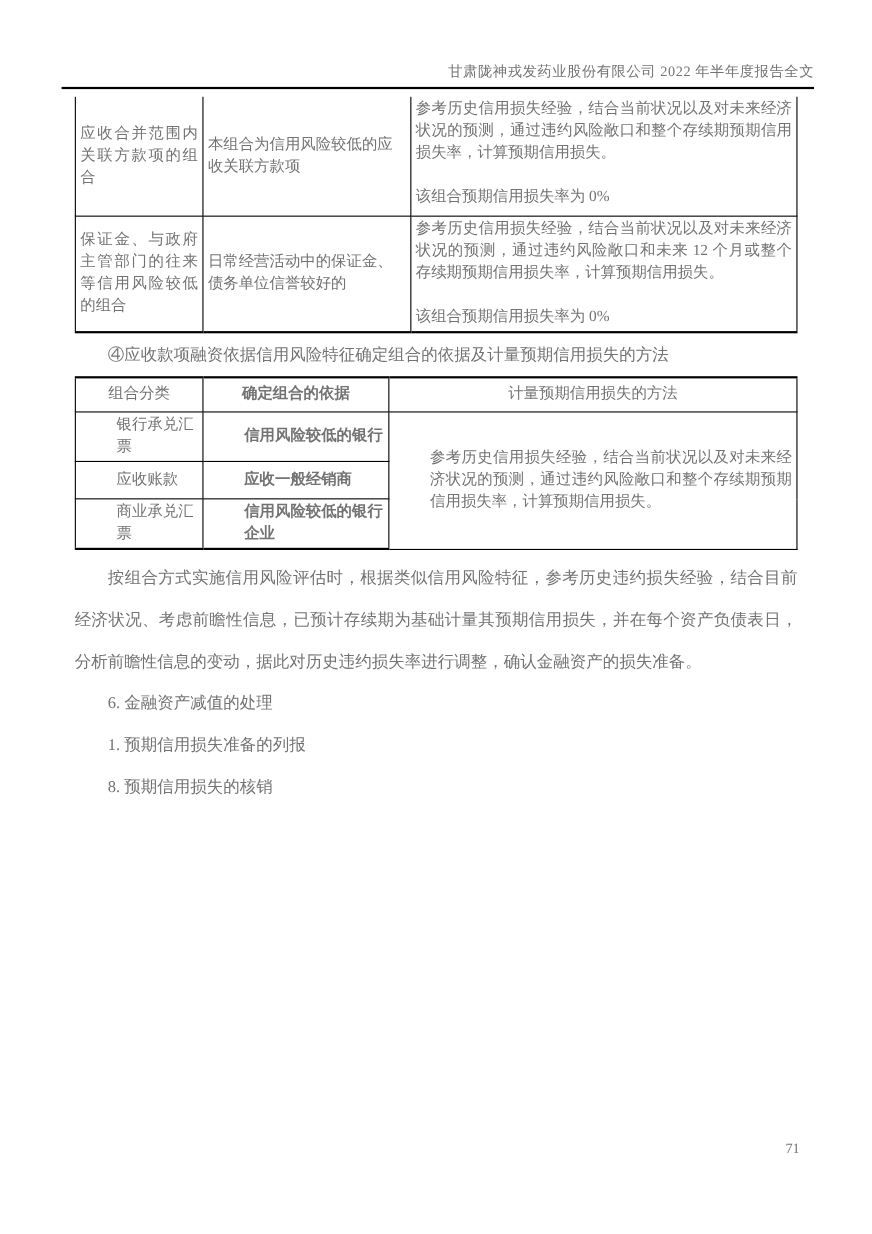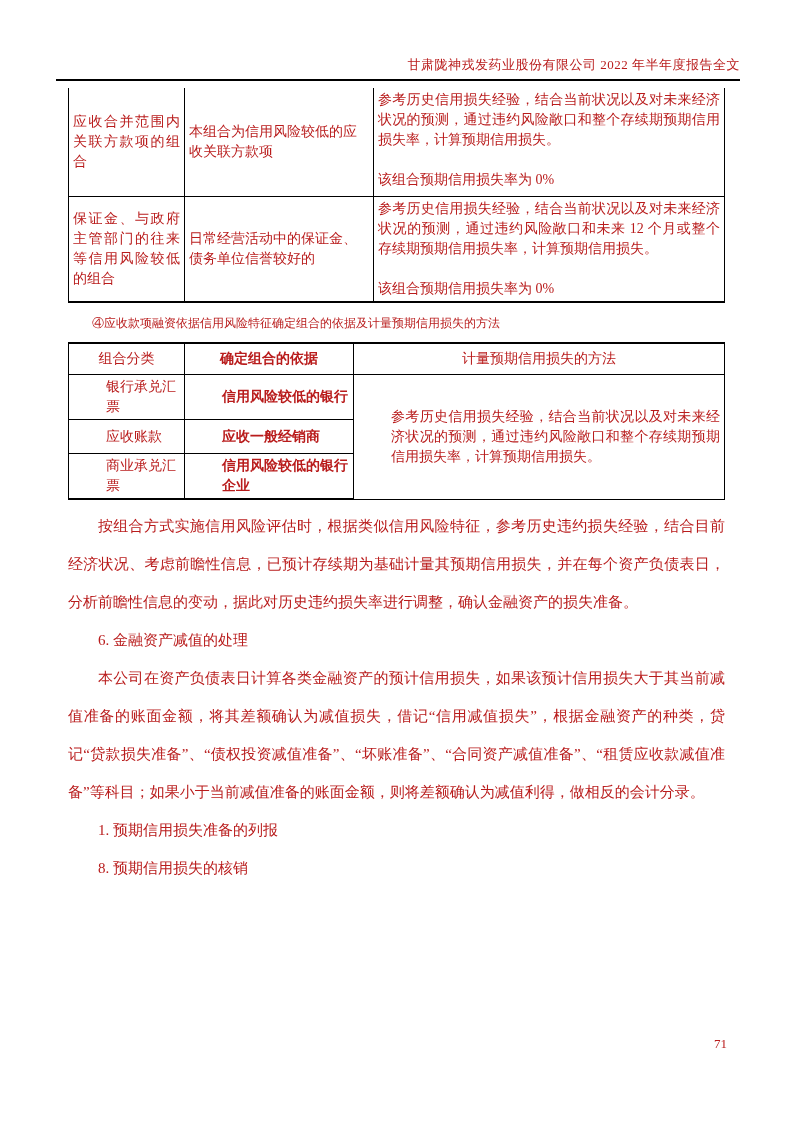--- a/index.html
+++ b/index.html
@@ -2,21 +2,21 @@
 <html><head>
 <meta charset="utf-8">
 <style>
   html,body{margin:0;padding:0;background:#888;}
   .page{
     position:relative;
     width:793px;height:1122px;
     background:#ffffff;
     margin:0 auto;
     font-family:"Liberation Serif","DejaVu Serif",serif;
-    color:#b91c1c;
+    color:#737373;
     overflow:hidden;
   }
   
   .hdr{
     position:absolute;left:56px;top:56px;width:684px;
     text-align:right;
     font-size:13px;letter-spacing:.5px;
     padding-bottom:5px;
     border-bottom:2px solid #000;
   }
@@ -32,21 +32,21 @@
   .t1 .c1{width:107px;text-align:justify;text-align-last:left;}
   .t1 .c2{width:180px;}
   .t1 .c3{vertical-align:top;text-align:justify;}
   .t1 .note{margin-top:20px;}
   .r1 td{height:104px;}
   .r2 td{height:64px;}
   .r3 td{height:92px;}
   
   .cap{
     margin:9px 0 8px 0;
-    font-size:12px;line-height:22px;
+    font-size:15px;line-height:22px;
     text-indent:2em;
   }
   
   .t2 tr:first-child td{border-top:2px solid #000;height:26px;text-align:center;}
   .t2 tr:last-child td{border-bottom:2px solid #000;}
   .t2 .c1{width:107px;}
   .t2 .c2{width:160px;font-weight:bold;}
   .t2 .drow td{height:29px;padding-left:37px;}
   .t2 .method{text-align:justify;vertical-align:middle;}
   
@@ -120,21 +120,20 @@
       <tr class="drow">
         <td class="c1">商业承兑汇票</td>
         <td class="c2">信用风险较低的银行企业</td>
       </tr>
     </tbody>
       </table>
 
     <div class="paras">
       <p>按组合方式实施信用风险评估时，根据类似信用风险特征，参考历史违约损失经验，结合目前经济状况、考虑前瞻性信息，已预计存续期为基础计量其预期信用损失，并在每个资产负债表日，分析前瞻性信息的变动，据此对历史违约损失率进行调整，确认金融资产的损失准备。</p>
       <p class="head">6. 金融资产减值的处理</p>
-      <p>本公司在资产负债表日计算各类金融资产的预计信用损失，如果该预计信用损失大于其当前减值准备的账面金额，将其差额确认为减值损失，借记“信用减值损失”，根据金融资产的种类，贷记“贷款损失准备”、“债权投资减值准备”、“坏账准备”、“合同资产减值准备”、“租赁应收款减值准备”等科目；如果小于当前减值准备的账面金额，则将差额确认为减值利得，做相反的会计分录。</p>
       <p class="head">1. 预期信用损失准备的列报</p>
       <p class="head">8. 预期信用损失的核销</p>
     </div>
 
   </div>
 
   <div class="pageno">71</div>
 
 </div>
 

